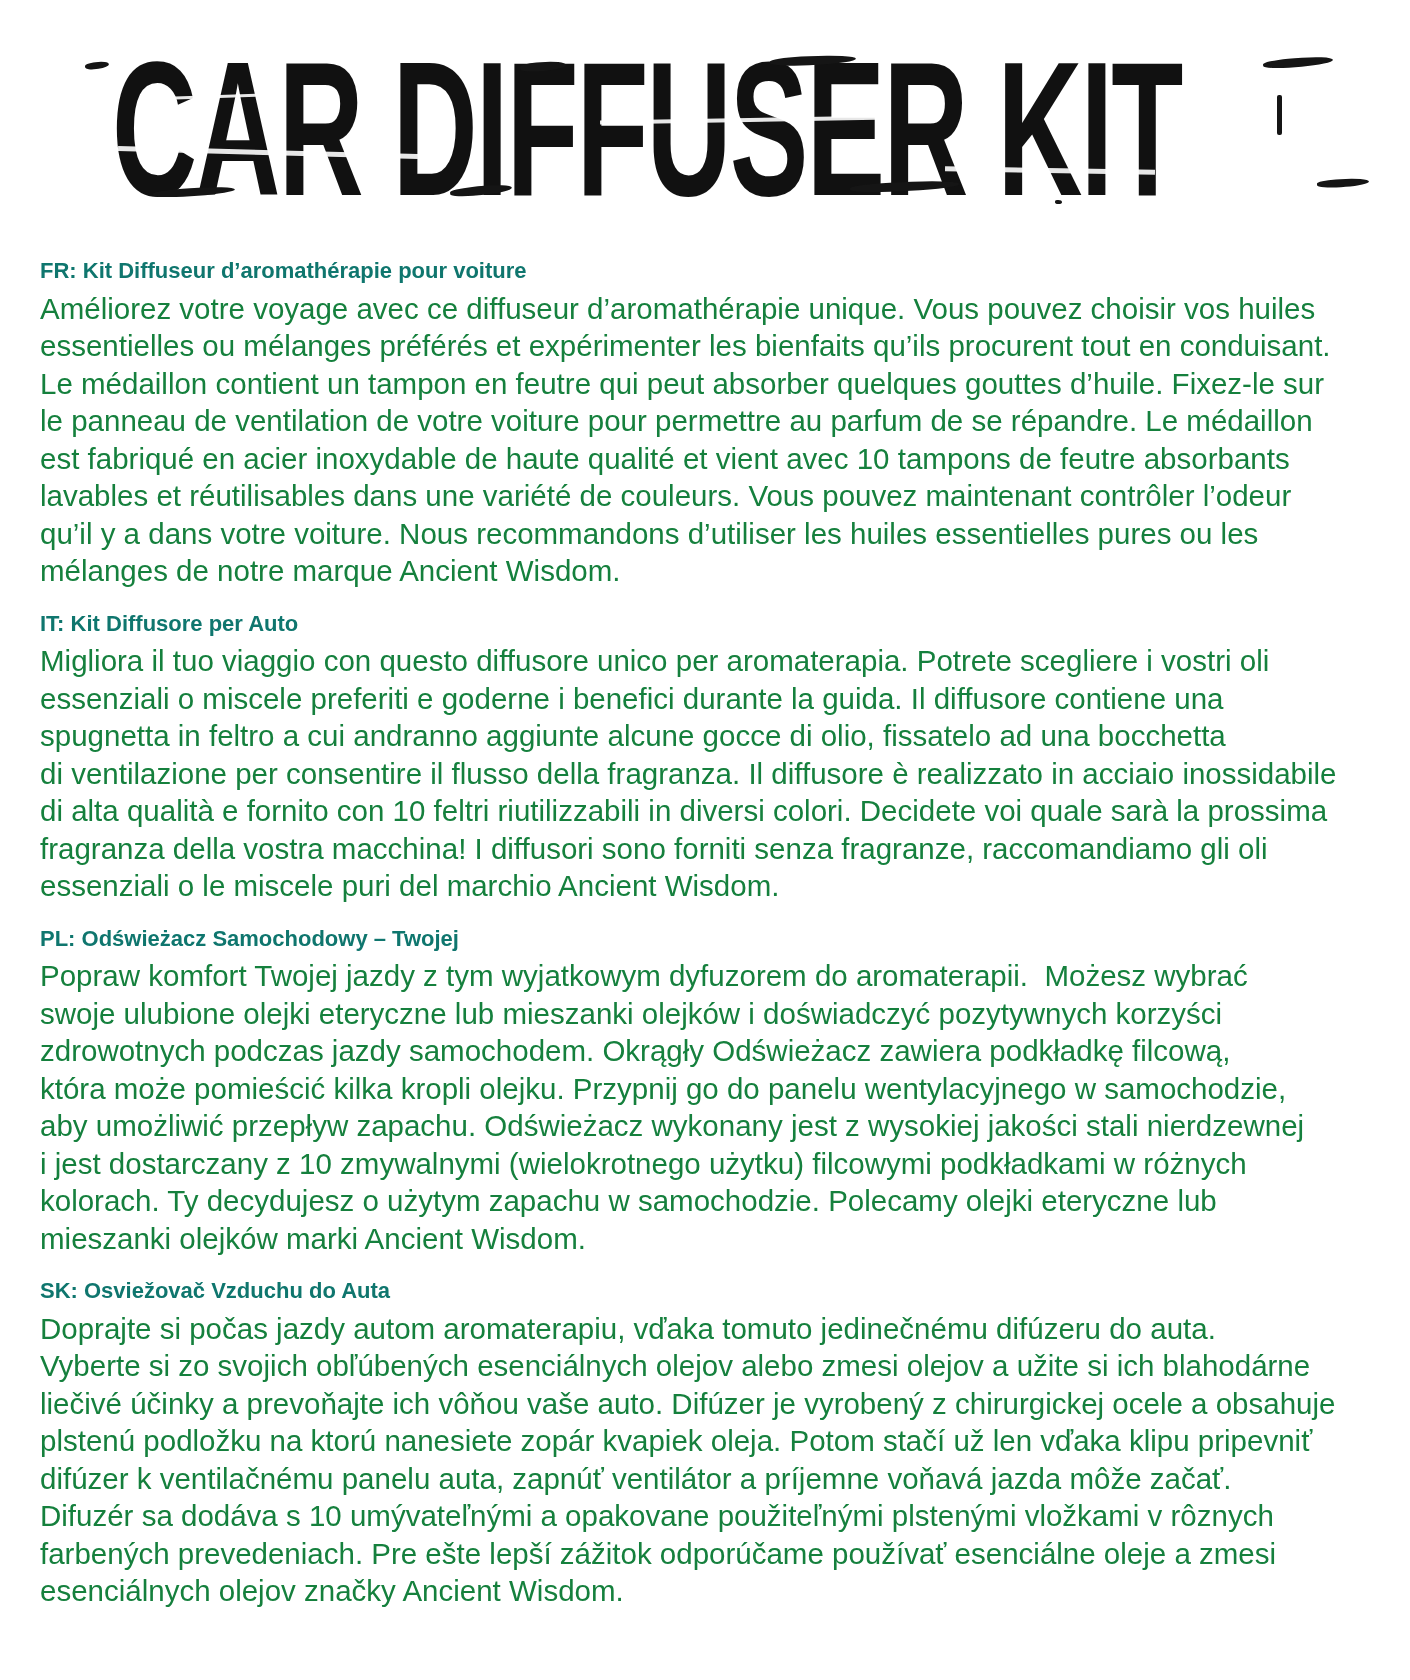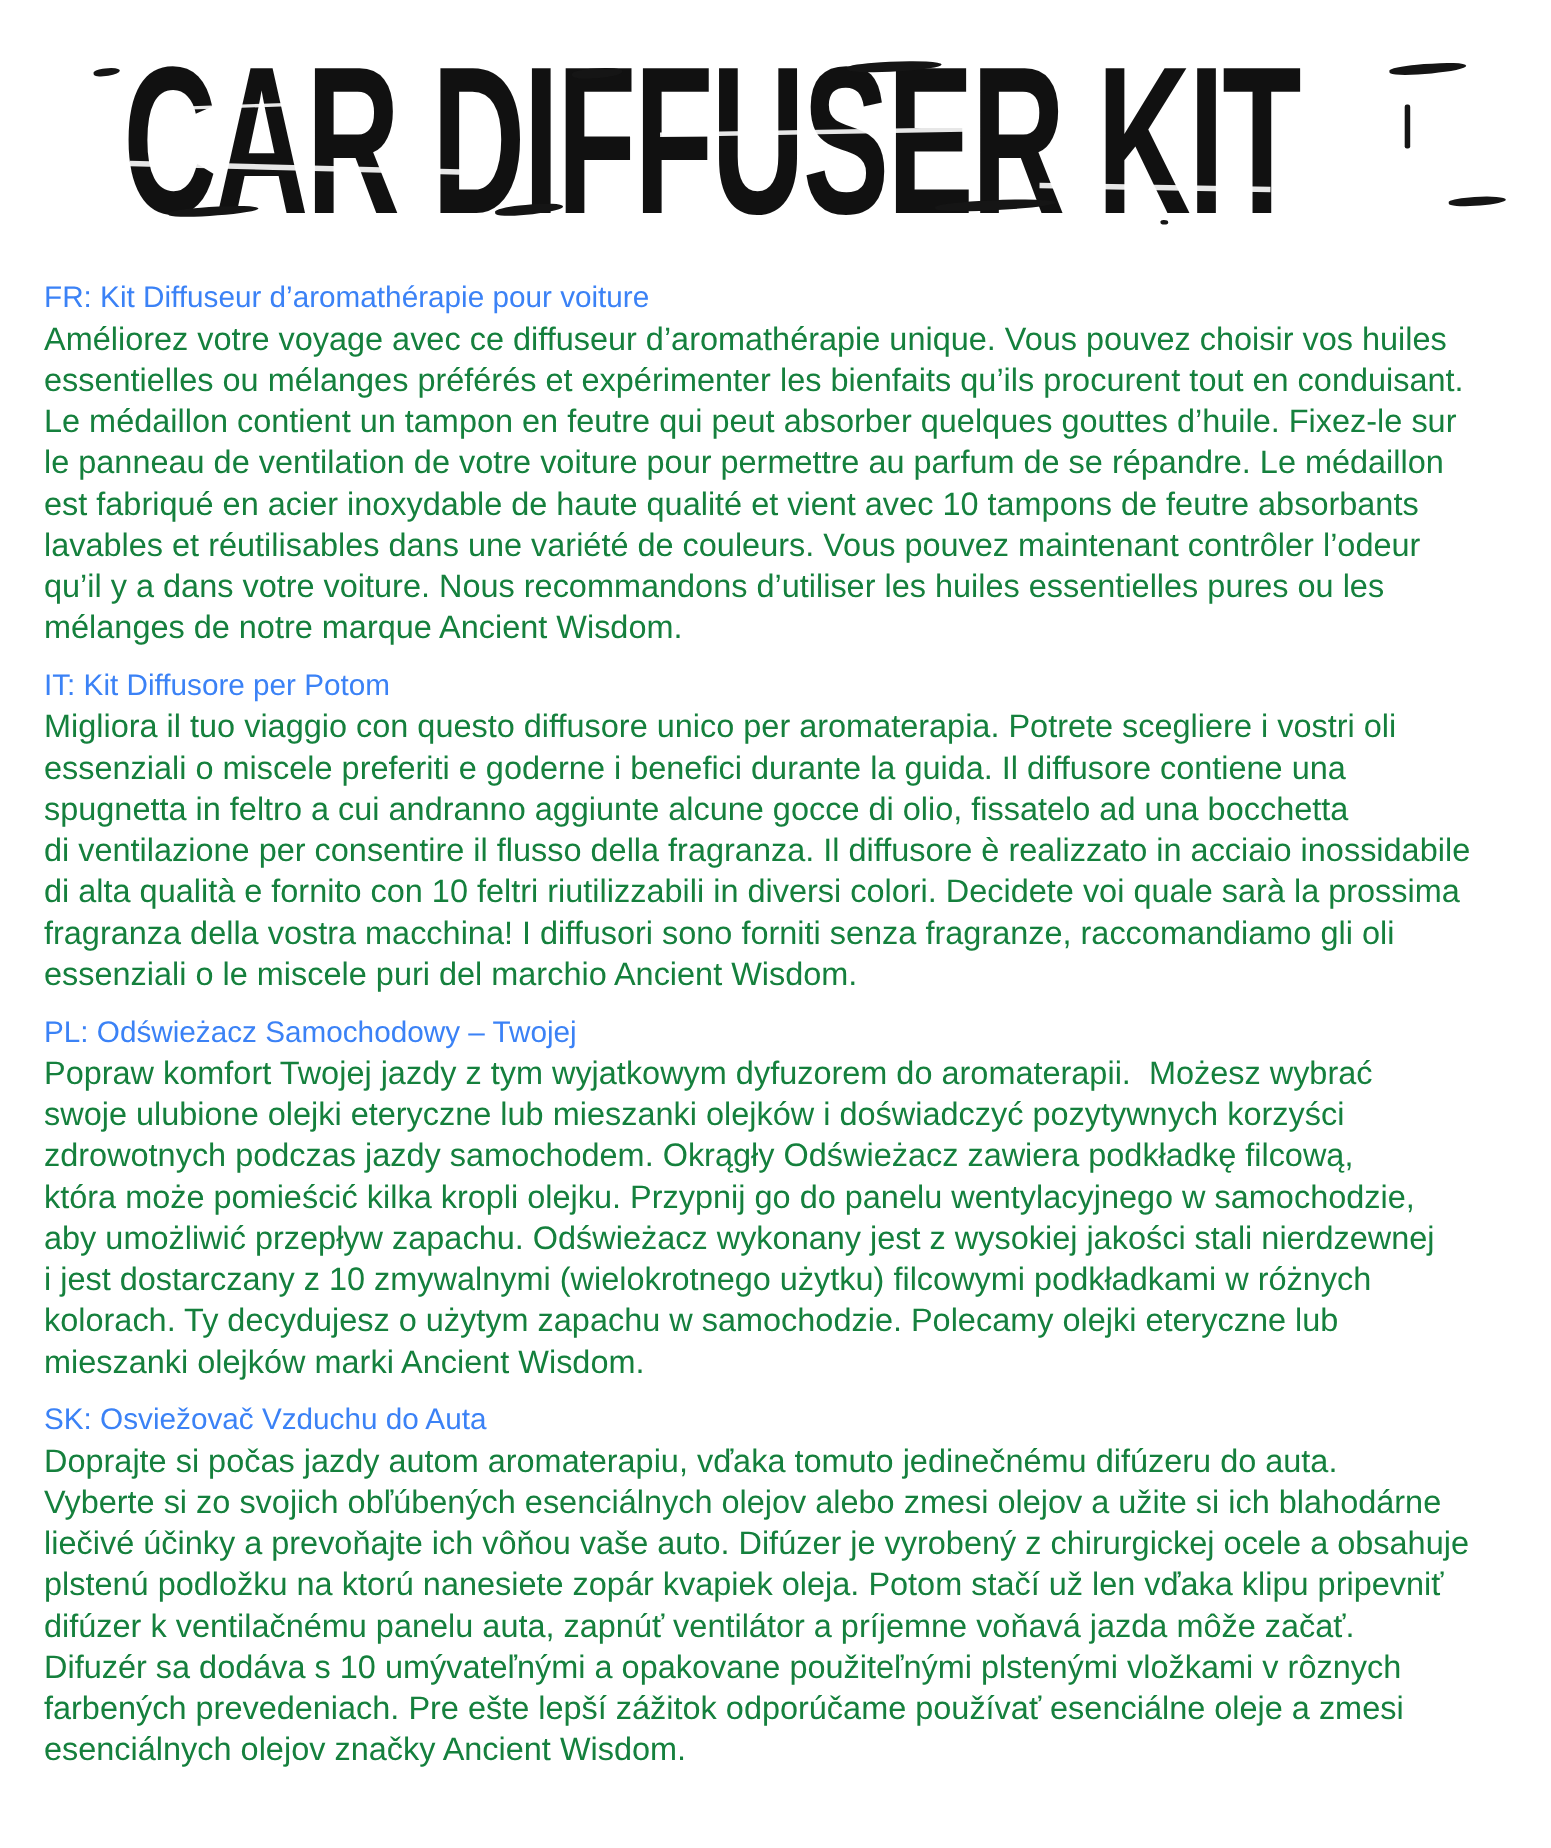--- a/index.html
+++ b/index.html
@@ -73,24 +73,24 @@
   
   .content {
     padding: 0 40px 0 40px;
     margin-top: 10px;
   }
   .lang-section {
     margin: 0 0 15px 0;
   }
   .lang-heading {
     margin: 0;
-    font-size: 27px;
+    font-size: 22px;
     line-height: 37.5px;
-    font-weight: normal;
-    color: #3b82f6;
+    font-weight: bold;
+    color: #0f766e;
   }
   .lang-body {
     margin: 0;
     font-size: 29.5px;
     line-height: 37.5px;
     font-weight: normal;
     color: #15803d;
     white-space: pre-wrap;
     max-width: 1330px;
   }
@@ -126,21 +126,21 @@
 essentielles ou mélanges préférés et expérimenter les bienfaits qu’ils procurent tout en conduisant.
 Le médaillon contient un tampon en feutre qui peut absorber quelques gouttes d’huile. Fixez-le sur
 le panneau de ventilation de votre voiture pour permettre au parfum de se répandre. Le médaillon
 est fabriqué en acier inoxydable de haute qualité et vient avec 10 tampons de feutre absorbants
 lavables et réutilisables dans une variété de couleurs. Vous pouvez maintenant contrôler l’odeur
 qu’il y a dans votre voiture. Nous recommandons d’utiliser les huiles essentielles pures ou les
 mélanges de notre marque Ancient Wisdom.</p>
     </section>
 
     <section class="lang-section">
-      <h2 class="lang-heading">IT: Kit Diffusore per Potom</h2>
+      <h2 class="lang-heading">IT: Kit Diffusore per Auto</h2>
       <p class="lang-body">Migliora il tuo viaggio con questo diffusore unico per aromaterapia. Potrete scegliere i vostri oli
 essenziali o miscele preferiti e goderne i benefici durante la guida. Il diffusore contiene una
 spugnetta in feltro a cui andranno aggiunte alcune gocce di olio, fissatelo ad una bocchetta
 di ventilazione per consentire il flusso della fragranza. Il diffusore è realizzato in acciaio inossidabile
 di alta qualità e fornito con 10 feltri riutilizzabili in diversi colori. Decidete voi quale sarà la prossima
 fragranza della vostra macchina! I diffusori sono forniti senza fragranze, raccomandiamo gli oli
 essenziali o le miscele puri del marchio Ancient Wisdom.</p>
     </section>
 
     <section class="lang-section">

